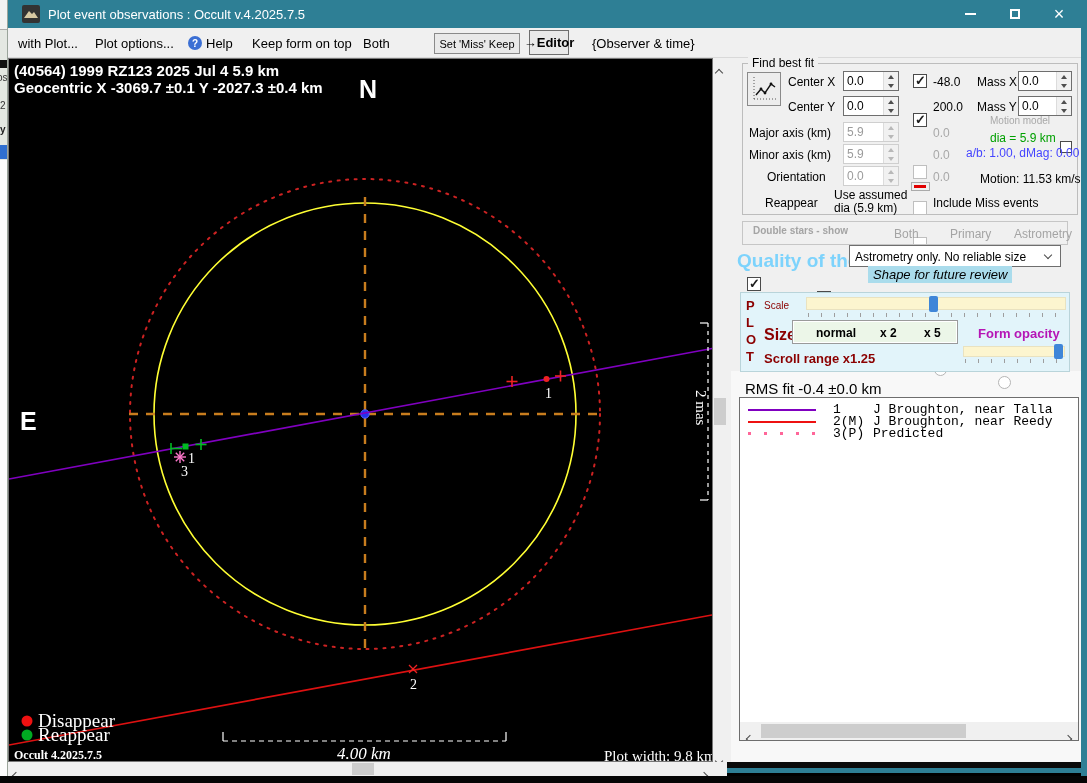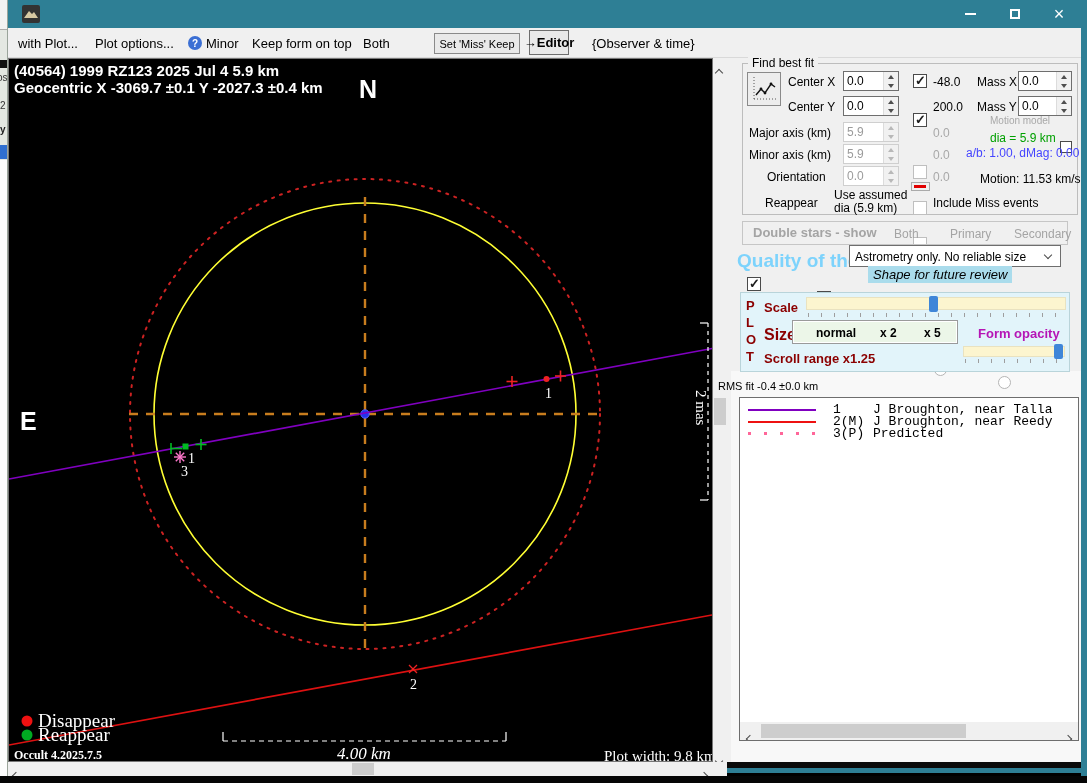--- a/index.html
+++ b/index.html
@@ -68,36 +68,37 @@
   <div class="abs" style="left:0;top:145px;width:8px;height:14px;background:#2f6fd0"></div>
   <div class="abs" style="left:0;top:160px;width:8px;height:623px;background:#fdfdfd"></div>
 </div>
 
 <div class="abs" style="left:8px;top:0;width:1079px;height:28px;background:#2e7f95">
   <div class="abs" style="left:14px;top:5px;width:18px;height:18px;background:#333;border-radius:2px;overflow:hidden">
     <svg width="18" height="18">
         <polygon points="2,13 7,6 10,9 12,7 16,13" fill="#d8c9a3"></polygon>
       </svg>
   </div>
+  <div class="abs" style="left:40px;top:7px;font-size:13px;color:#fff;white-space:nowrap">Plot event observations : Occult v.4.2025.7.5</div>
   <div class="abs" style="left:944px;top:0;width:36px;height:28px;display:flex;align-items:center;justify-content:center">
     <span style="width:11px;border-top:2px solid #fff"></span>
   </div>
   <div class="abs" style="left:989px;top:0;width:36px;height:28px;display:flex;align-items:center;justify-content:center">
     <span style="width:10px;height:10px;border:2px solid #fff"></span>
   </div>
   <div class="abs" style="left:1033px;top:0;width:36px;height:28px;display:flex;align-items:center;justify-content:center;color:#fff;font-size:18px">
     <span>×</span>
   </div>
 </div>
 
 <div class="abs" style="left:8px;top:28px;width:1079px;height:30px;background:#f0f0f0;border-bottom:1px solid #d9d9d9">
   <div class="abs menu-item" style="left:10px;top:8px">with Plot...</div>
   <div class="abs menu-item" style="left:87px;top:8px">Plot options...</div>
   <div class="abs" style="left:180px;top:8px;width:14px;height:14px;border-radius:50%;background:#3b6fd4;color:#fff;font-size:10px;font-weight:700;display:flex;align-items:center;justify-content:center">?</div>
-  <div class="abs menu-item" style="left:198px;top:8px">Minor</div>
+  <div class="abs menu-item" style="left:198px;top:8px">Help</div>
   <div class="abs menu-item" style="left:244px;top:8px">Keep form on top</div>
   <div class="abs menu-item" style="left:355px;top:8px">Both</div>
   <div class="abs btnish" style="left:426px;top:5px;width:86px;height:21px;font-size:11px">Set 'Miss' Keep</div>
   <div class="abs btnish" style="left:521px;top:2px;width:40px;height:25px;font-size:13px;font-weight:700;border-color:#6e6e6e">→Editor</div>
   <div class="abs menu-item" style="left:584px;top:8px">{Observer &amp; time}</div>
 </div>
 
 <div class="abs" style="left:8px;top:58px;width:705px;height:704px;background:#000;border:1px solid #777">
 <svg width="703" height="702" viewBox="0 0 703 702">
 
@@ -317,60 +318,60 @@
 </div>
 
 <div class="abs cb ck" style="left:747px;top:195px"></div>
 <div class="abs lbl" style="left:765px;top:196px">Reappear</div>
 <div class="abs cb ck" style="left:817px;top:195px"></div>
 <div class="abs" style="left:834px;top:189px;width:84px;font-size:12px;line-height:13px">Use assumed dia (5.9 km)</div>
 <div class="abs cb" style="left:915px;top:195px"></div>
 <div class="abs lbl" style="left:933px;top:196px">Include Miss events</div>
 
 <div class="abs gb" style="left:742px;top:221px;width:326px;height:24px;border-color:#c6c6c6"></div>
-<div class="abs" style="left:753px;top:225px;font-size:13px;font-weight:700;color:#a4a4a4">Double stars - show</div>
+<div class="abs" style="left:753px;top:225px;font-size:10px;font-weight:700;color:#a4a4a4">Double stars - show</div>
 <div class="abs rd dis sel" style="left:878px;top:226px"></div>
 <div class="abs lbl" style="left:894px;top:227px;color:#a4a4a4">Both</div>
 <div class="abs rd dis" style="left:934px;top:226px"></div>
 <div class="abs lbl" style="left:950px;top:227px;color:#a4a4a4">Primary</div>
 <div class="abs rd dis" style="left:998px;top:226px"></div>
-<div class="abs lbl" style="left:1014px;top:227px;color:#a4a4a4">Secondary</div>
+<div class="abs lbl" style="left:1014px;top:227px;color:#a4a4a4">Astrometry</div>
 
 <div class="abs" style="left:737px;top:250px;font-size:19px;font-weight:700;color:#7dd3fc">Quality of the fit</div>
 <div class="abs" style="left:849px;top:245px;width:212px;height:22px;border:1px solid #6e6e6e;background:#fff">
   <span class="abs" style="left:5px;top:4px;font-size:12px;white-space:nowrap">Astrometry only. No reliable size</span>
   <span class="abs ch dn" style="left:195px;top:6px"></span>
 </div>
 <div class="abs cb" style="left:851px;top:268px;width:13px;height:13px"></div>
 <div class="abs" style="left:868px;top:266px;background:#aadcec;padding:1px 5px;font-size:13px;font-style:italic">Shape for future review</div>
 
 <div class="abs" style="left:740px;top:292px;width:330px;height:80px;background:#e2f4fa;border:1px solid #b9d4da"></div>
 <div class="abs" style="left:746px;top:297px;width:11px;font-size:13px;font-weight:700;color:#8b0000;word-break:break-all;line-height:17px">PLOT</div>
-<div class="abs" style="left:764px;top:300px;font-size:13px;font-weight:700;color:#8b0000">Scale</div>
+<div class="abs" style="left:764px;top:300px;font-size:10px;font-weight:400;color:#8b0000">Scale</div>
 <div class="abs track" style="left:806px;top:297px;width:260px;height:13px"></div>
 <div class="abs thumb" style="left:929px;top:296px;width:9px;height:16px"></div>
 <div class="abs ticks" style="left:808px;top:313px;width:256px;height:4px"></div>
 
 <div class="abs" style="left:764px;top:326px;font-size:16px;font-weight:700;color:#8b0000">Size</div>
 <div class="abs" style="left:792px;top:320px;width:166px;height:24px;background:#ecf6e8;border:1px solid #9a9a9a;box-shadow:inset 0 0 0 1px #fff"></div>
 <div class="abs rd sel" style="left:800px;top:326px"></div>
 <div class="abs lbl bold" style="left:816px;top:326px">normal</div>
 <div class="abs rd" style="left:864px;top:326px"></div>
 <div class="abs lbl bold" style="left:880px;top:326px">x 2</div>
 <div class="abs rd" style="left:908px;top:326px"></div>
 <div class="abs lbl bold" style="left:924px;top:326px">x 5</div>
 <div class="abs" style="left:978px;top:326px;font-size:13px;font-weight:700;color:#b515b5">Form opacity</div>
 
 <div class="abs" style="left:764px;top:351px;font-size:13px;font-weight:700;color:#8b0000">Scroll range x1.25</div>
 <div class="abs cb" style="left:876px;top:351px;width:13px;height:13px"></div>
 <div class="abs track" style="left:963px;top:346px;width:102px;height:11px"></div>
 <div class="abs thumb" style="left:1054px;top:344px;width:9px;height:15px"></div>
 <div class="abs ticks" style="left:965px;top:359px;width:98px;height:4px"></div>
 
-<div class="abs" style="left:718px;top:380px;font-size:11px;color:#000">RMS fit -0.4 ±0.0 km</div>
+<div class="abs" style="left:745px;top:380px;font-size:15px;color:#000">RMS fit -0.4 ±0.0 km</div>
 
 <div class="abs" style="left:739px;top:397px;width:340px;height:344px;border:1px solid #6e6e6e;background:#fff;overflow:hidden">
 
   <div class="abs" style="left:8px;top:11px;width:68px;height:2px;background:#8000c0"></div>
   <div class="abs mono" style="left:93px;top:4px;width:44px">1</div>
   <div class="abs mono" style="left:133px;top:4px">J Broughton, near Talla</div>
 
   <div class="abs" style="left:8px;top:23px;width:68px;height:2px;background:#ee1111"></div>
   <div class="abs mono" style="left:93px;top:16px;width:44px">2(M)</div>
   <div class="abs mono" style="left:133px;top:16px">J Broughton, near Reedy</div>

